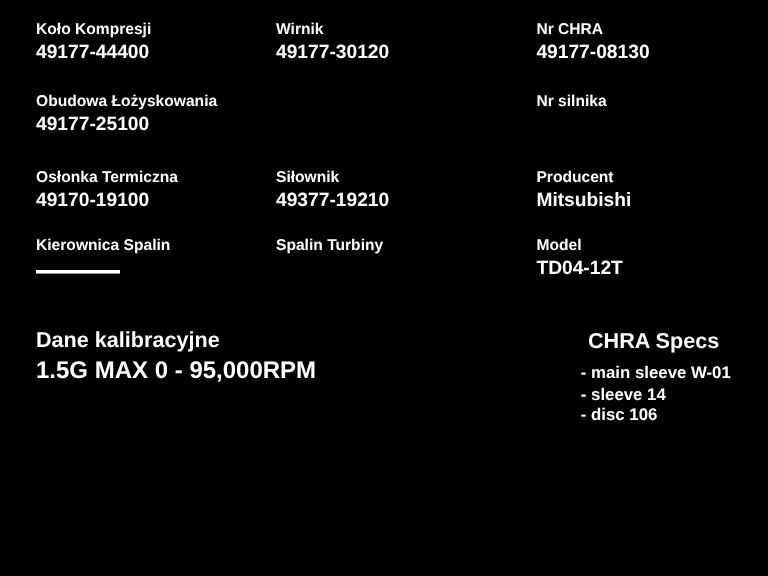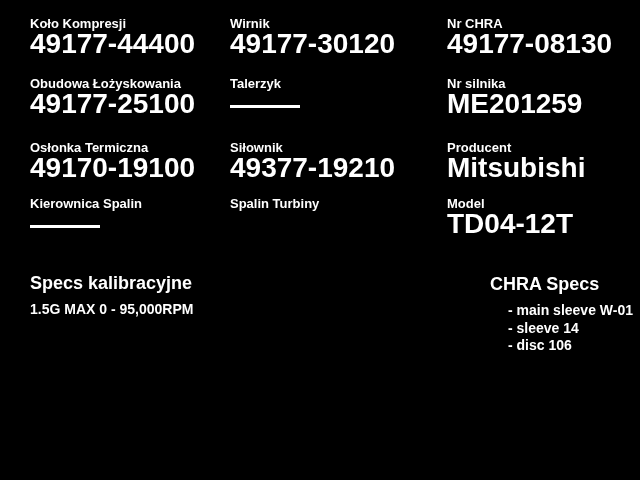--- a/index.html
+++ b/index.html
@@ -26,21 +26,21 @@
   .r1 { top: 16px; }
   .r2 { top: 76px; }
   .r3 { top: 140px; }
   .r4 { top: 196px; }
   .cell .label {
     font-size: 13px;
     line-height: 15px;
     white-space: nowrap;
   }
   .cell .value {
-    font-size: 28px;
+    font-size: 16px;
     line-height: 24px;
     margin-top: 1px;
     white-space: nowrap;
   }
   .dash {
     width: 70px;
     height: 3px;
     background: #ffffff;
     margin-top: 14px;
   }
@@ -49,27 +49,27 @@
     font-size: 18px;
     line-height: 22px;
     white-space: nowrap;
   }
   .calib-title { left: 30px; top: 272px; }
   .cimat-title { left: 490px; top: 273px; }
   .calib-line {
     position: absolute;
     left: 30px;
     top: 301px;
-    font-size: 14px;
+    font-size: 20px;
     line-height: 17px;
     white-space: nowrap;
   }
   .cimat-list {
     position: absolute;
-    left: 508px;
+    left: 484px;
     top: 302px;
     font-size: 14px;
     line-height: 17.5px;
   }
   .cimat-item { white-space: nowrap; }
 </style>
 </head>
 <body>
 
 <div class="screen" style="background: rgb(0, 0, 0); color: rgb(255, 255, 255);">
@@ -84,27 +84,22 @@
   </div>
   <div class="cell c3 r1">
     <div class="label">Nr CHRA</div>
     <div class="value">49177-08130</div>
   </div>
 
   <div class="cell c1 r2">
     <div class="label">Obudowa Łożyskowania</div>
     <div class="value">49177-25100</div>
   </div>
-  <div class="cell c2 r2">
-    <div class="label">Talerzyk</div>
-    <div class="dash"></div>
-  </div>
   <div class="cell c3 r2">
     <div class="label">Nr silnika</div>
-    <div class="value">ME201259</div>
   </div>
 
   <div class="cell c1 r3">
     <div class="label">Osłonka Termiczna</div>
     <div class="value">49170-19100</div>
   </div>
   <div class="cell c2 r3">
     <div class="label">Siłownik</div>
     <div class="value">49377-19210</div>
   </div>
@@ -118,21 +113,21 @@
     <div class="dash"></div>
   </div>
   <div class="cell c2 r4">
     <div class="label">Spalin Turbiny</div>
   </div>
   <div class="cell c3 r4">
     <div class="label">Model</div>
     <div class="value">TD04-12T</div>
   </div>
 
-  <div class="section-title calib-title">Specs kalibracyjne</div>
+  <div class="section-title calib-title">Dane kalibracyjne</div>
   <div class="calib-line">1.5G MAX 0 - 95,000RPM</div>
 
   <div class="section-title cimat-title">CHRA Specs</div>
   <div class="cimat-list">
     <div class="cimat-item">- main sleeve W-01</div>
     <div class="cimat-item">- sleeve 14</div>
     <div class="cimat-item">- disc 106</div>
   </div>
 
 </div>

